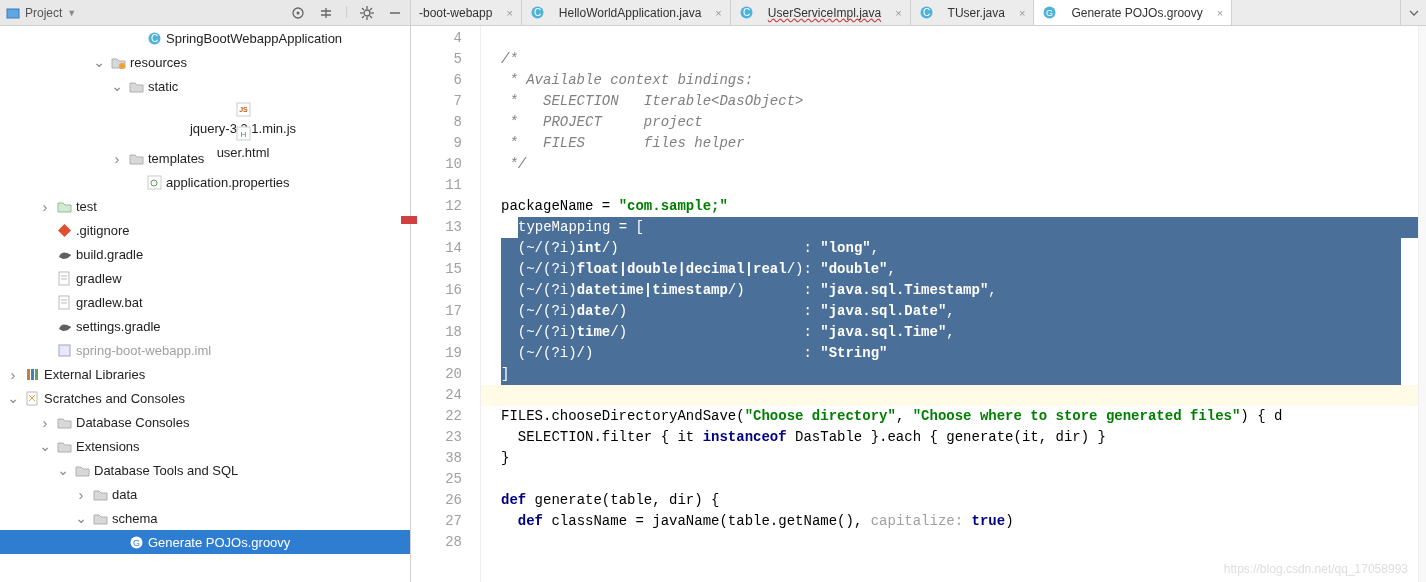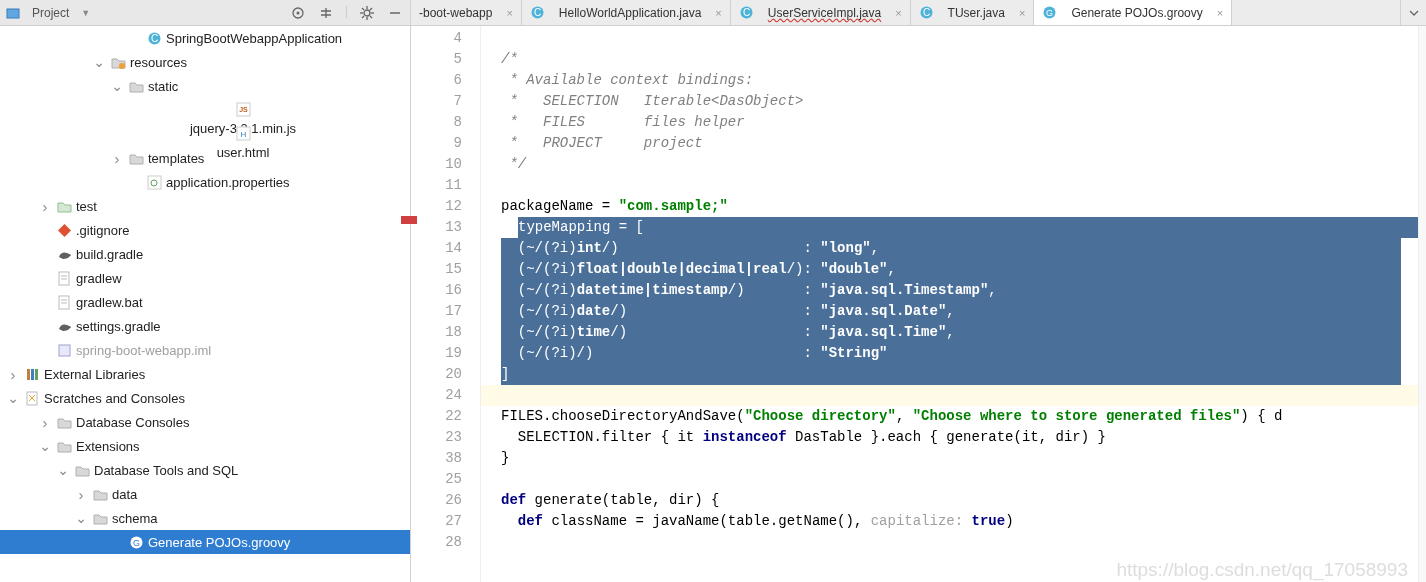--- a/index.html
+++ b/index.html
@@ -1,19 +1,19 @@
 <!DOCTYPE html>
 <html><head>
 <meta charset="utf-8">
 <style>
 * { margin: 0; padding: 0; box-sizing: border-box; }
 body { font-family: "Segoe UI", Arial, sans-serif; font-size: 12px; color: #000; background: #fff; width: 1426px; height: 582px; overflow: hidden; display: flex; }
 .sidebar { width: 415px; height: 100%; border-right: 1px solid #d0d0d0; display: flex; flex-direction: column; background: #f2f2f2; }
 .sidebar-header { height: 26px; background: #e8e8e8; border-bottom: 1px solid #d0d0d0; display: flex; align-items: center; padding: 0 6px; }
-.sidebar-title { display: flex; align-items: center; gap: 12px; color: #555; }
+.sidebar-title { display: flex; align-items: center; gap: 5px; color: #555; }
 .sidebar-header .tools { margin-left: auto; display: flex; gap: 10px; }
 .tool-icon { color: #666; cursor: pointer; display: flex; align-items: center; justify-content: center; width: 18px; height: 18px; }
 .tree { flex: 1; overflow: auto; background: #fff; font-size: 13px; color: #222; }
 .tree-row { height: 24px; display: flex; align-items: center; gap: 4px; padding-left: 4px; white-space: nowrap; cursor: pointer; }
 .tree-row.selected { background: #2f7dd1; color: #fff; }
 .chevron { width: 14px; display: inline-flex; justify-content: center; color: #888; font-size: 10px; }
 .tree-icon { width: 16px; height: 16px; display: inline-flex; align-items: center; justify-content: center; }
 .depth-2 { padding-left: 38px; }
 .depth-3 { padding-left: 56px; }
 .depth-4 { padding-left: 74px; }
@@ -388,37 +388,37 @@
         <div>25</div>
         <div>26</div>
         <div>27</div>
         <div>28</div>
       </div>
     <div class="code" id="code">
         <div class="code-line"></div>
         <div class="code-line"><span class="cmt">/*</span></div>
         <div class="code-line"><span class="cmt"> * Available context bindings:</span></div>
         <div class="code-line"><span class="cmt"> *   SELECTION   Iterable&lt;DasObject&gt;</span></div>
+        <div class="code-line"><span class="cmt"> *   PROJECT     project</span></div>
         <div class="code-line"><span class="cmt"> *   FILES       files helper</span></div>
-        <div class="code-line"><span class="cmt"> *   PROJECT     project</span></div>
         <div class="code-line"><span class="cmt"> */</span></div>
         <div class="code-line"></div>
         <div class="code-line">packageName = <span class="str">"com.sample;"</span></div>
         <div class="code-line"><span class="sel" style="display: inline-block; min-width: 900px; padding-right: 20px; margin-left: 17px;">typeMapping = [</span></div>
         <div class="code-line"><span class="sel" style="display: inline-block; min-width: 900px; padding-right: 20px;">  (~/(?i)<span class="kw">int</span>/)                      : <span class="str">"long"</span>,</span></div>
         <div class="code-line"><span class="sel" style="display: inline-block; min-width: 900px; padding-right: 20px;">  (~/(?i)<span class="kw">float|double|decimal|real</span>/): <span class="str">"double"</span>,</span></div>
         <div class="code-line"><span class="sel" style="display: inline-block; min-width: 900px; padding-right: 20px;">  (~/(?i)<span class="kw">datetime|timestamp</span>/)       : <span class="str">"java.sql.Timestamp"</span>,</span></div>
         <div class="code-line"><span class="sel" style="display: inline-block; min-width: 900px; padding-right: 20px;">  (~/(?i)<span class="kw">date</span>/)                     : <span class="str">"java.sql.Date"</span>,</span></div>
         <div class="code-line"><span class="sel" style="display: inline-block; min-width: 900px; padding-right: 20px;">  (~/(?i)<span class="kw">time</span>/)                     : <span class="str">"java.sql.Time"</span>,</span></div>
         <div class="code-line"><span class="sel" style="display: inline-block; min-width: 900px; padding-right: 20px;">  (~/(?i)/)                         : <span class="str">"String"</span></span></div>
         <div class="code-line"><span class="sel" style="display: inline-block; min-width: 900px; padding-right: 20px;">]</span></div>
         <div class="code-line current-line"></div>
         <div class="code-line">FILES.chooseDirectoryAndSave(<span class="str">"Choose directory"</span>, <span class="str">"Choose where to store generated files"</span>) { d</div>
         <div class="code-line">  SELECTION.filter { it <span class="kw">instanceof</span> DasTable }.each { generate(it, dir) }</div>
         <div class="code-line">}</div>
         <div class="code-line"></div>
         <div class="code-line"><span class="kw">def</span> generate(table, dir) {</div>
         <div class="code-line">  <span class="kw">def</span> className = javaName(table.getName(), <span class="hint">capitalize:</span> <span class="kw">true</span>)</div>
-        <div style="position: absolute; right: 10px; bottom: 2px; color: rgb(221, 221, 221); font-family: Arial; font-size: 19px;">https://blog.csdn.net/qq_17058993</div>
+        <div style="position: absolute; right: 10px; bottom: 2px; color: rgb(221, 221, 221); font-family: Arial; font-size: 12px;">https://blog.csdn.net/qq_17058993</div>
       </div>
     <div class="right-stripe"></div>
   </div>
 </div>
 
 </body></html>

